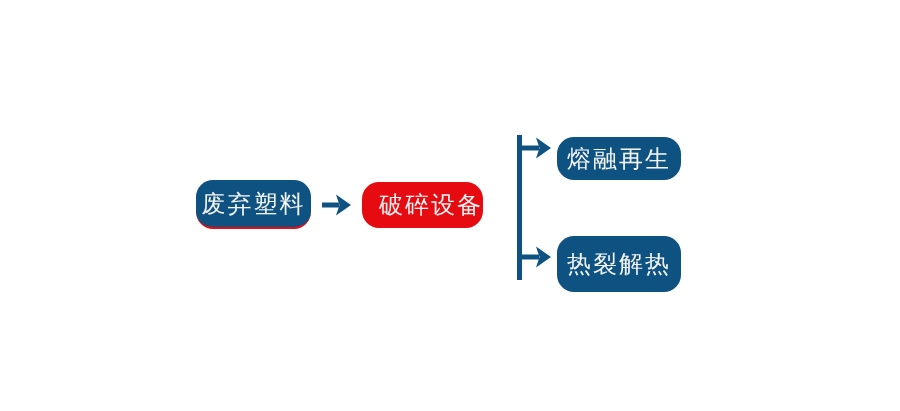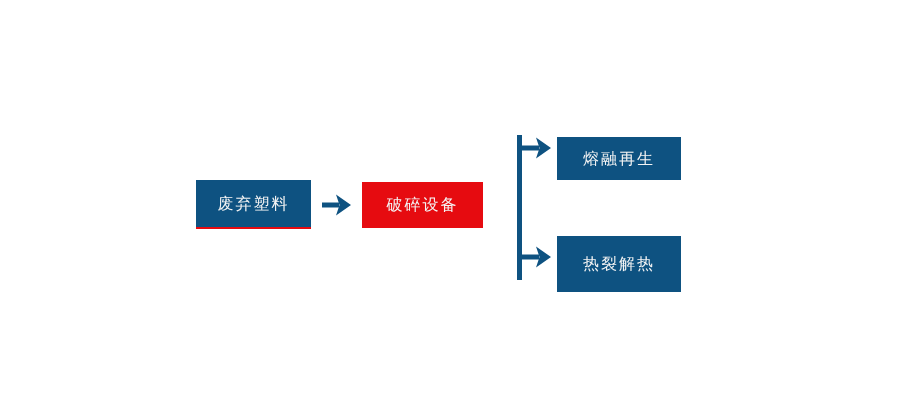--- a/index.html
+++ b/index.html
@@ -14,28 +14,29 @@
     height: 411px;
     background: var(--background, #ffffff);
     overflow: hidden;
   }
   .node {
     position: absolute;
     display: flex;
     align-items: center;
     justify-content: center;
     color: var(--text, #f4f4f4);
-    font-size: 16px;
+    font-size: 24px;
     font-weight: 400;
     letter-spacing: 2px;
     line-height: 1;
     white-space: nowrap;
+    border-radius: 17px;
   }
   .node-blue { background: var(--blue, #0e5281); }
-  .node-red  { background: var(--red,  #e60b10); }
+  .node-red  { background: var(--red,  #e60b10); justify-content: flex-end; }
 
   .node-source {
     left: 196px; top: 180px;
     width: 115px; height: 47px;
     border-bottom: 2px solid var(--red, #e60b10);
   }
   .node-process {
     left: 362px; top: 182px;
     width: 121px; height: 46px;
   }

